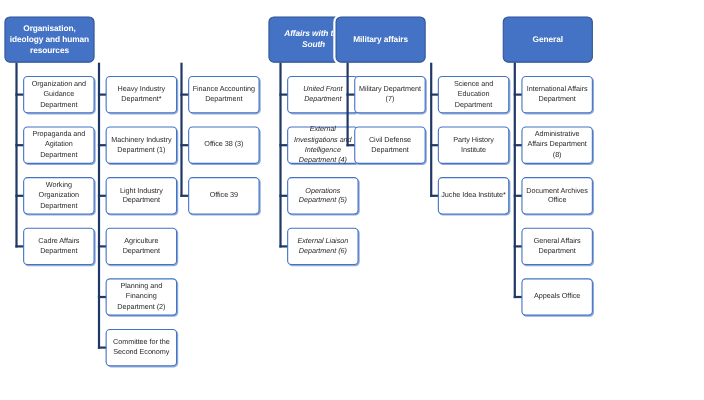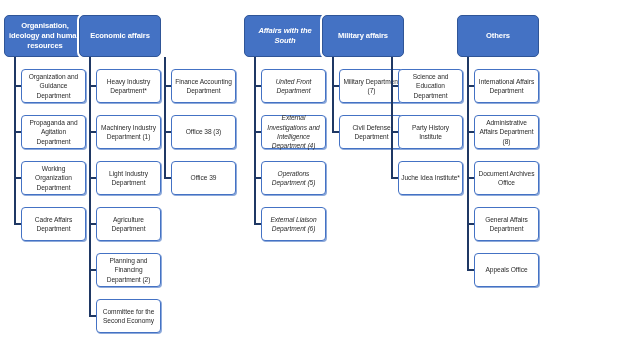--- a/index.html
+++ b/index.html
@@ -114,23 +114,20 @@
       <div class="connector-stub" style="top: 177px;"></div>
       <div class="unit-box" style="top: 161px;">
         <span class="unit-label">Working Organization Department</span>
       </div>
       <div class="connector-stub" style="top: 223px;"></div>
       <div class="unit-box" style="top: 207px;">
         <span class="unit-label">Cadre Affairs Department</span>
       </div>
     </div>
     <div class="org-column" style="left: 75px;">
-      <div class="group-header">
-        <span class="group-header-label">Economic affairs</span>
-      </div>
       <div class="connector-trunk" style="top: 57px; height: 260px;"></div>
       <div class="connector-stub" style="top: 85px;"></div>
       <div class="unit-box" style="top: 69px;">
         <span class="unit-label">Heavy Industry Department*</span>
       </div>
       <div class="connector-stub" style="top: 131px;"></div>
       <div class="unit-box" style="top: 115px;">
         <span class="unit-label">Machinery Industry Department (1)</span>
       </div>
       <div class="connector-stub" style="top: 177px;"></div>
@@ -180,21 +177,21 @@
       </div>
       <div class="connector-stub" style="top: 177px;"></div>
       <div class="unit-box" style="top: 161px;">
         <span class="unit-label">Operations Department (5)</span>
       </div>
       <div class="connector-stub" style="top: 223px;"></div>
       <div class="unit-box" style="top: 207px;">
         <span class="unit-label">External Liaison Department (6)</span>
       </div>
     </div>
-    <div class="org-column" style="left: 318px;">
+    <div class="org-column" style="left: 301px;">
       <div class="group-header">
         <span class="group-header-label">Military affairs</span>
       </div>
       <div class="connector-trunk" style="top: 57px; height: 76px;"></div>
       <div class="connector-stub" style="top: 85px;"></div>
       <div class="unit-box" style="top: 69px;">
         <span class="unit-label">Military Department (7)</span>
       </div>
       <div class="connector-stub" style="top: 131px;"></div>
       <div class="unit-box" style="top: 115px;">
@@ -211,21 +208,21 @@
       <div class="unit-box" style="top: 115px;">
         <span class="unit-label">Party History Institute</span>
       </div>
       <div class="connector-stub" style="top: 177px;"></div>
       <div class="unit-box" style="top: 161px;">
         <span class="unit-label">Juche Idea Institute*</span>
       </div>
     </div>
     <div class="org-column" style="left: 453px;">
       <div class="group-header">
-        <span class="group-header-label">Others</span>
+        <span class="group-header-label">General</span>
       </div>
       <div class="connector-trunk" style="top: 57px; height: 214px;"></div>
       <div class="connector-stub" style="top: 85px;"></div>
       <div class="unit-box" style="top: 69px;">
         <span class="unit-label">International Affairs Department</span>
       </div>
       <div class="connector-stub" style="top: 131px;"></div>
       <div class="unit-box" style="top: 115px;">
         <span class="unit-label">Administrative Affairs Department (8)</span>
       </div>

